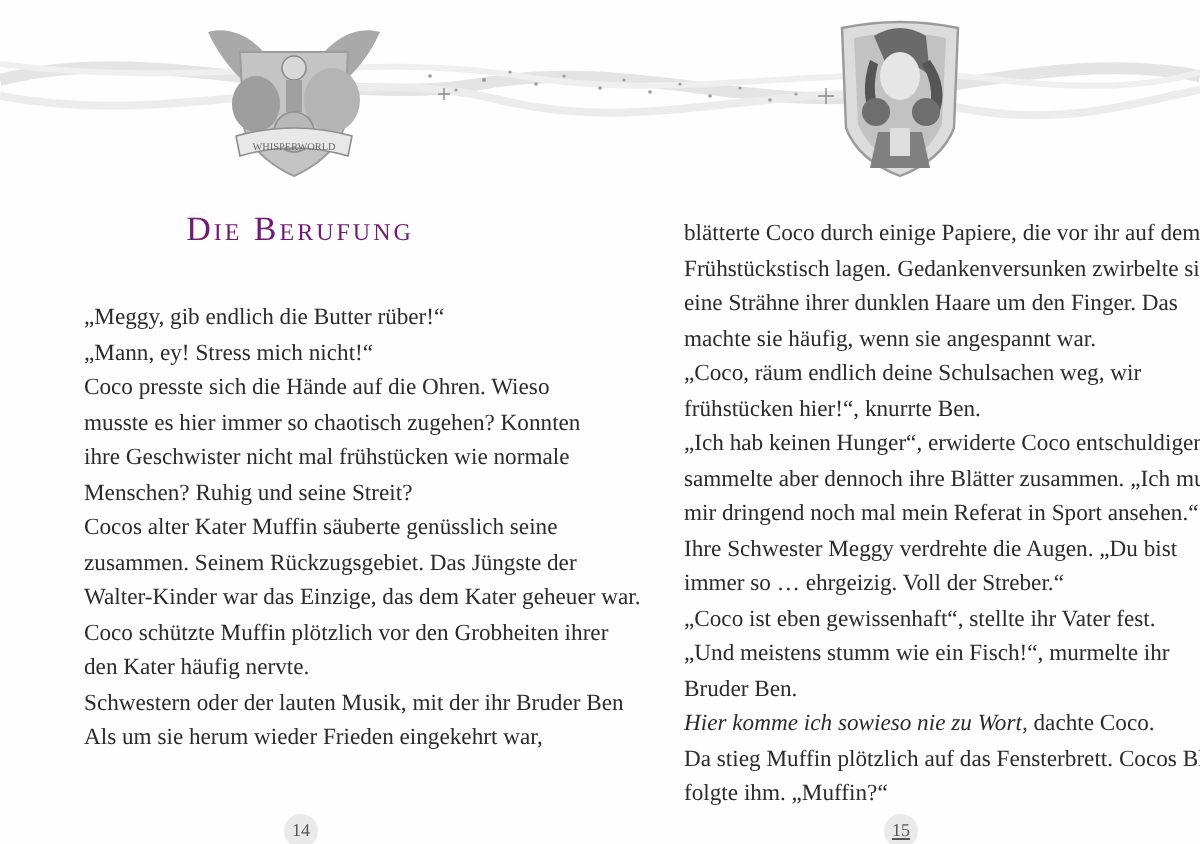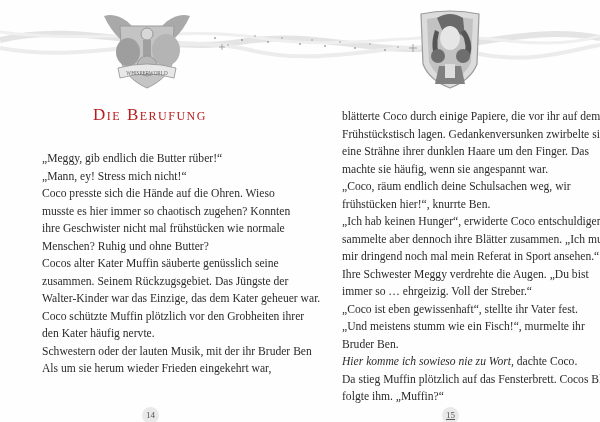--- a/index.html
+++ b/index.html
@@ -13,21 +13,21 @@
     .spread { position: absolute; inset: 0; }
     .swirl { position: absolute; left: 0; top: 0; width: 600px; height: 110px; pointer-events: none; }
     .page { position: absolute; top: 0; width: 300px; height: 422px; }
     .page.left { left: 0; }
     .page.right { left: 300px; }
     .emblem-ww { position: absolute; left: 98px; top: 8px; width: 98px; height: 84px; }
     .emblem-coco { position: absolute; left: 117px; top: 8px; width: 66px; height: 82px; }
     .chapter-title {
       position: absolute; left: 0; width: 300px; top: 105px;
       text-align: center; font-size: 17px; letter-spacing: 1.5px;
-      color: #b91c1c; font-variant: small-caps; font-weight: normal;
+      color: #701a75; font-variant: small-caps; font-weight: normal;
     }
     .text {
       position: absolute; font-size: 11.6px; line-height: 17.5px;
       color: #2b2b2b; white-space: nowrap;
     }
     .page.left .text { left: 42px; top: 150px; }
     .page.right .text { left: 42px; top: 108px; }
     .line { display: block; height: 17.5px; }
     .page-num {
       position: absolute; top: 380px; width: 17px; height: 17px; border-radius: 50%;
@@ -79,21 +79,21 @@
       <text x="49" y="67" font-size="5.2" text-anchor="middle" fill="#666" font-family="Liberation Serif, serif">WHISPERWORLD</text>
     </svg>
     <div class="chapter-title">Die Berufung</div>
 
     <div class="text">
       <span class="line">„Meggy, gib endlich die Butter rüber!“</span>
       <span class="line">„Mann, ey! Stress mich nicht!“</span>
       <span class="line">Coco presste sich die Hände auf die Ohren. Wieso</span>
       <span class="line">musste es hier immer so chaotisch zugehen? Konnten</span>
       <span class="line">ihre Geschwister nicht mal frühstücken wie normale</span>
-      <span class="line">Menschen? Ruhig und ohne Butter?</span>
+      <span class="line">Menschen? Ruhig und seine Streit?</span>
       <span class="line">Cocos alter Kater Muffin säuberte genüsslich seine</span>
       <span class="line">zusammen. Seinem Rückzugsgebiet. Das Jüngste der</span>
       <span class="line">Walter-Kinder war das Einzige, das dem Kater geheuer war.</span>
       <span class="line">Coco schützte Muffin plötzlich vor den Grobheiten ihrer</span>
       <span class="line">den Kater häufig nervte.</span>
       <span class="line">Schwestern oder der lauten Musik, mit der ihr Bruder Ben</span>
       <span class="line">Als um sie herum wieder Frieden eingekehrt war,</span>
     </div>
 
     <div class="page-num">14</div>

